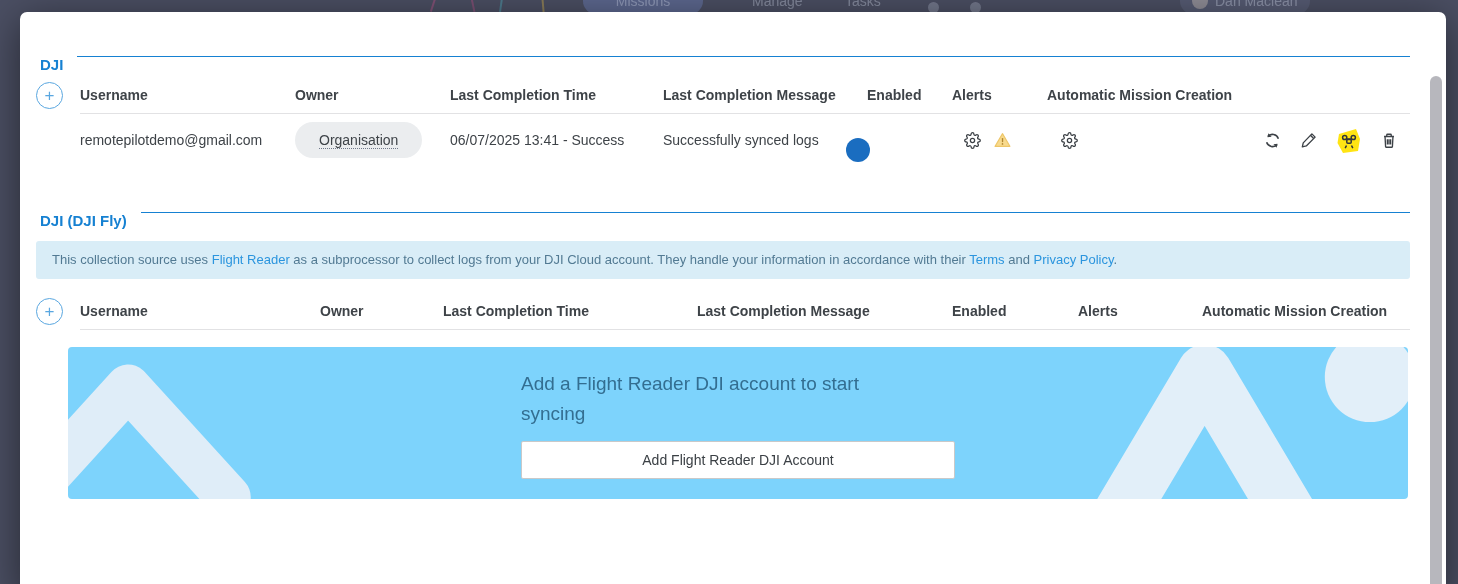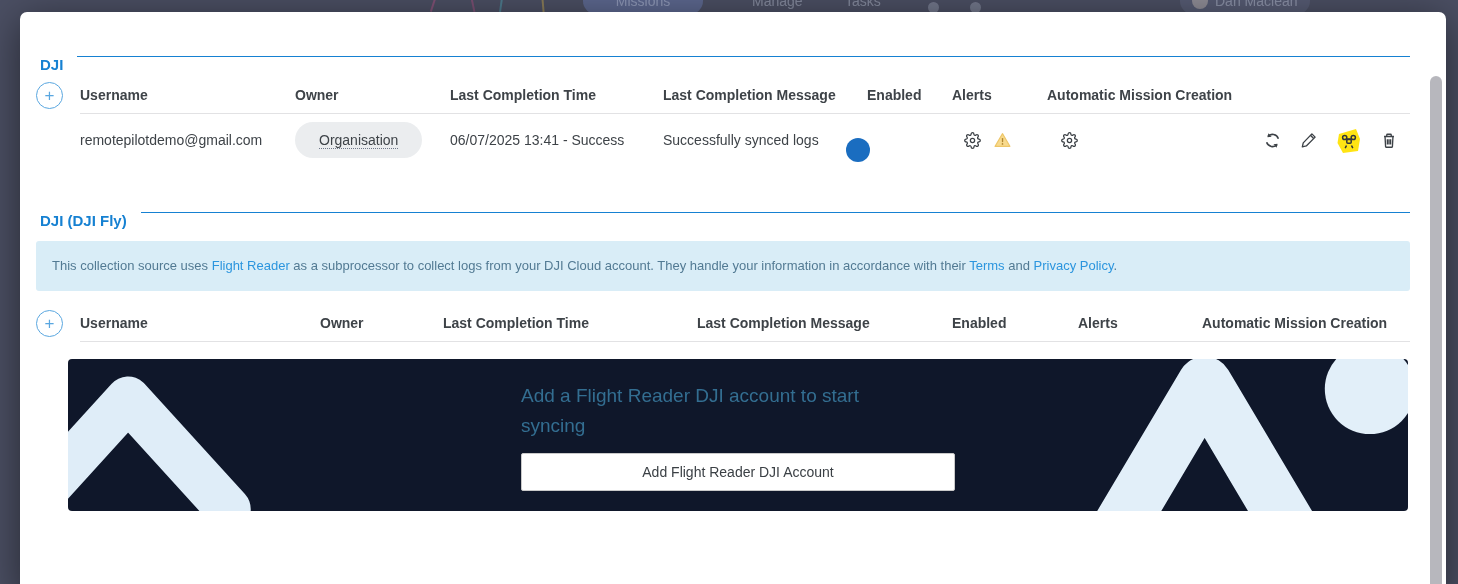--- a/index.html
+++ b/index.html
@@ -51,25 +51,25 @@
     background:#ebedef; border-radius:18px; }
   .pill span { border-bottom:1px dotted #70798a; cursor:default; }
   .toggle { width:38px; height:20px; border-radius:10px; background:#9ec3e6; position:relative; cursor:pointer; }
   .toggle .knob { position:absolute; top:-2px; left:-2px; width:24px; height:24px; border-radius:50%;
     background:#7aa6d0; }
   .toggle.on .knob { left:auto; right:-3px; background:#1a6dc0; }
   .icon-cell { display:flex; align-items:center; gap:13px; padding-left:12px; }
   .icon-btn { background:none; border:none; padding:0; cursor:pointer; display:flex; align-items:center; }
   .actions { display:flex; align-items:center; justify-content:flex-end; gap:18px; padding-right:12px; }
   
-  .info-box { margin-top:12px; background:#d9edf7; border-radius:3px; padding:16px 16px;
+  .info-box { margin-top:12px; background:#d9edf7; border-radius:3px; padding:10px 16px;
     font-size:13px; color:#527a93; line-height:18px; }
   .info-box a { color:#2b95de; text-decoration:none; cursor:pointer; }
   
-  .empty { margin:17px 2px 11px 32px; height:152px; background:#0f172a; border-radius:4px;
+  .empty { margin:17px 2px 11px 32px; height:152px; background:#7dd3fc; border-radius:4px;
     position:relative; overflow:hidden; display:flex; flex-direction:column; align-items:center; }
   .empty-pattern { position:absolute; inset:0; }
   .empty-inner { width:434px; margin-top:22px; position:relative; z-index:1; }
   .empty-heading { font-size:19px; line-height:30px; color:#336e91; font-weight:400; max-width:382px;
     margin-bottom:12px; }
   .empty-add-btn { width:100%; height:38px; background:#fff; border:1px solid #c9c9c9; border-radius:2px;
     font-size:14px; color:#3b4045; cursor:pointer; font-family:"Liberation Sans",sans-serif; }
   
   .scroll-thumb { position:absolute; top:64px; bottom:0; right:4px; width:12px;
     border-radius:7px; background:#b7b7bd; cursor:grab; }

